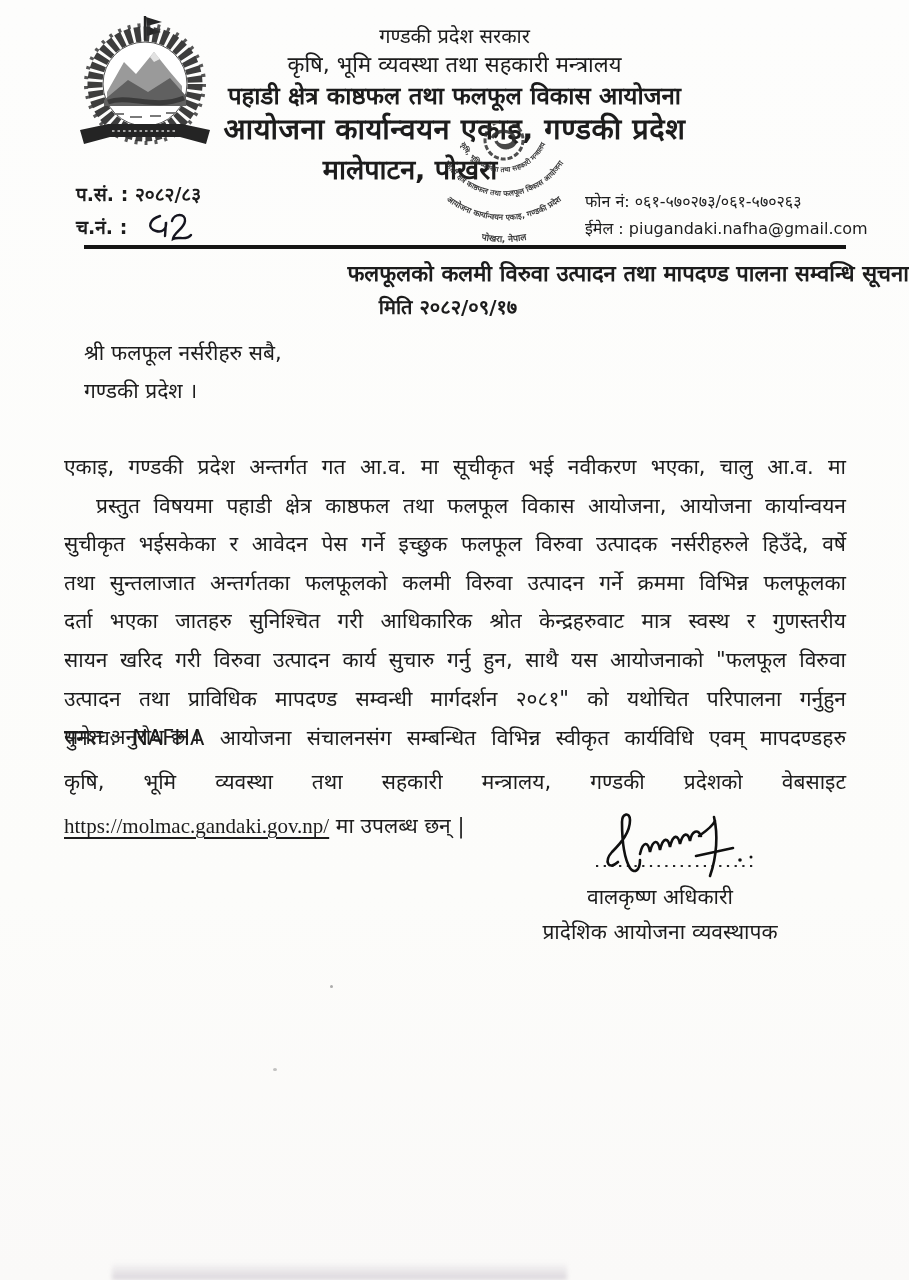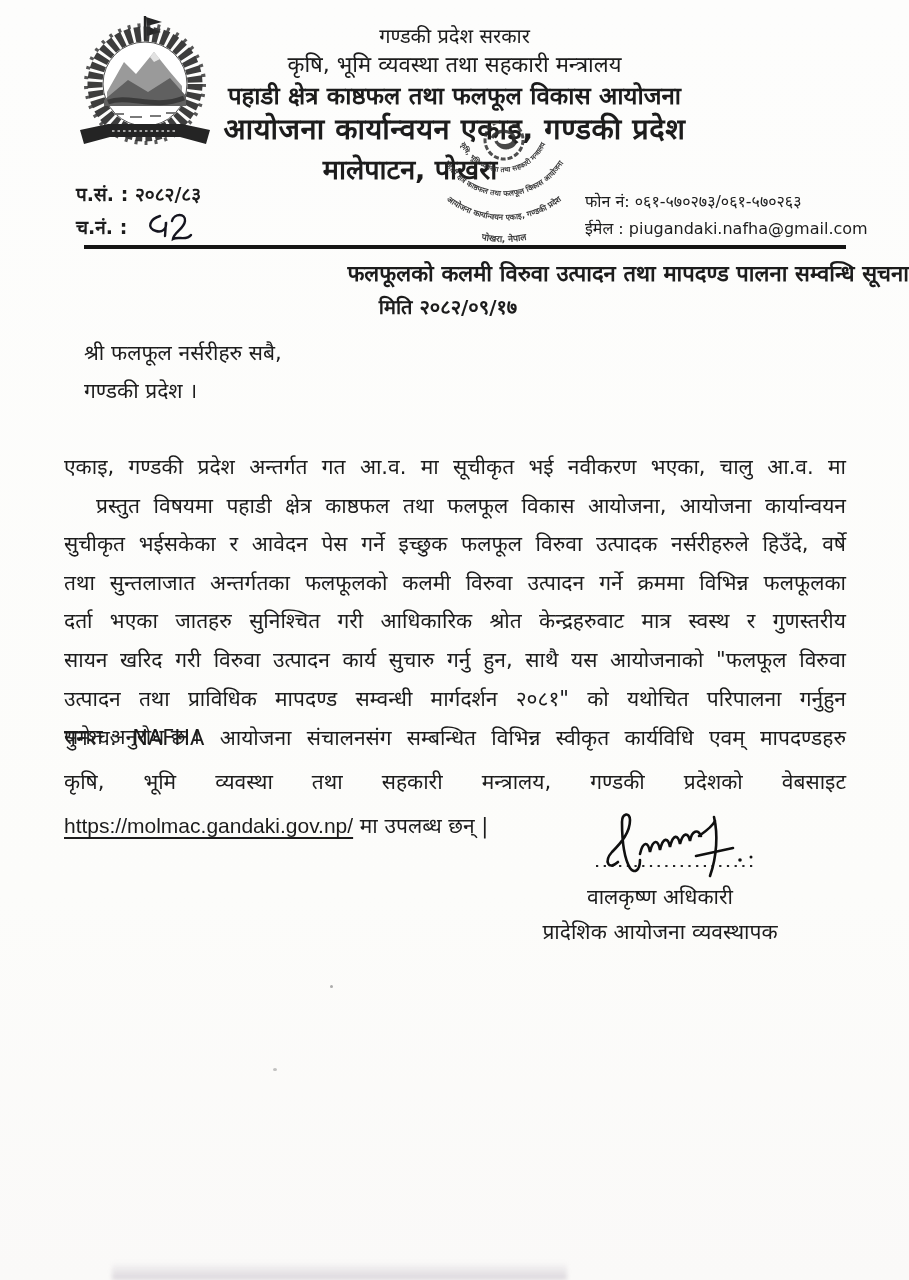--- a/index.html
+++ b/index.html
@@ -34,21 +34,21 @@
   .date{left:0;width:896px;top:293px;text-align:center;font-size:20px;font-weight:600;}
   
   .recipient{left:84px;top:334px;font-size:21px;line-height:38px;}
   
   .body{left:64px;top:448px;width:782px;font-size:21px;line-height:38.6px;}
   .bl{text-align:justify;text-align-last:justify;white-space:nowrap;}
   .bl.first{padding-left:32px;}
   .bl.last{text-align-last:left;white-space:normal;}
   
   .ps{left:64px;top:716px;width:782px;font-size:21px;line-height:44px;}
-  .ps .link{text-decoration:underline;text-underline-offset:4px;text-decoration-thickness:1.5px;font-family:Liberation Sans, sans-serif;}
+  .ps .link{text-decoration:underline;text-underline-offset:4px;text-decoration-thickness:1.5px;font-family:Liberation Serif, serif;}
   
   .sig-art{left:552px;top:804px;}
   .sig-name{left:520px;top:882px;width:280px;text-align:center;font-size:21px;}
   .sig-title{left:500px;top:917px;width:320px;text-align:center;font-size:21px;}
   
   .smudge{left:112px;top:1262px;width:455px;height:18px;
     background:linear-gradient(to top,rgba(168,158,175,.38),rgba(168,158,175,0));
     filter:blur(2px);}
   .speck1{left:330px;top:985px;width:3px;height:3px;background:#777;border-radius:50%;opacity:.6;}
   .speck2{left:273px;top:1068px;width:4px;height:3px;background:#888;border-radius:50%;opacity:.5;}

